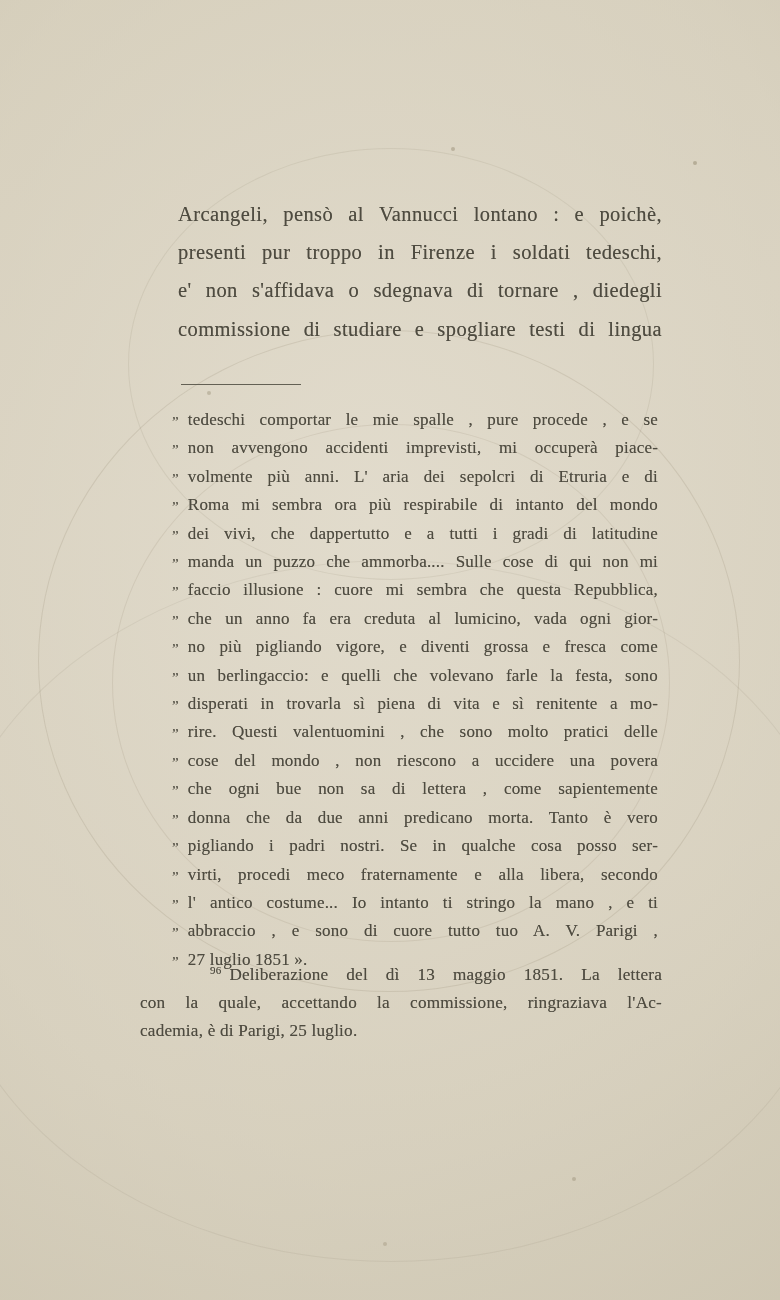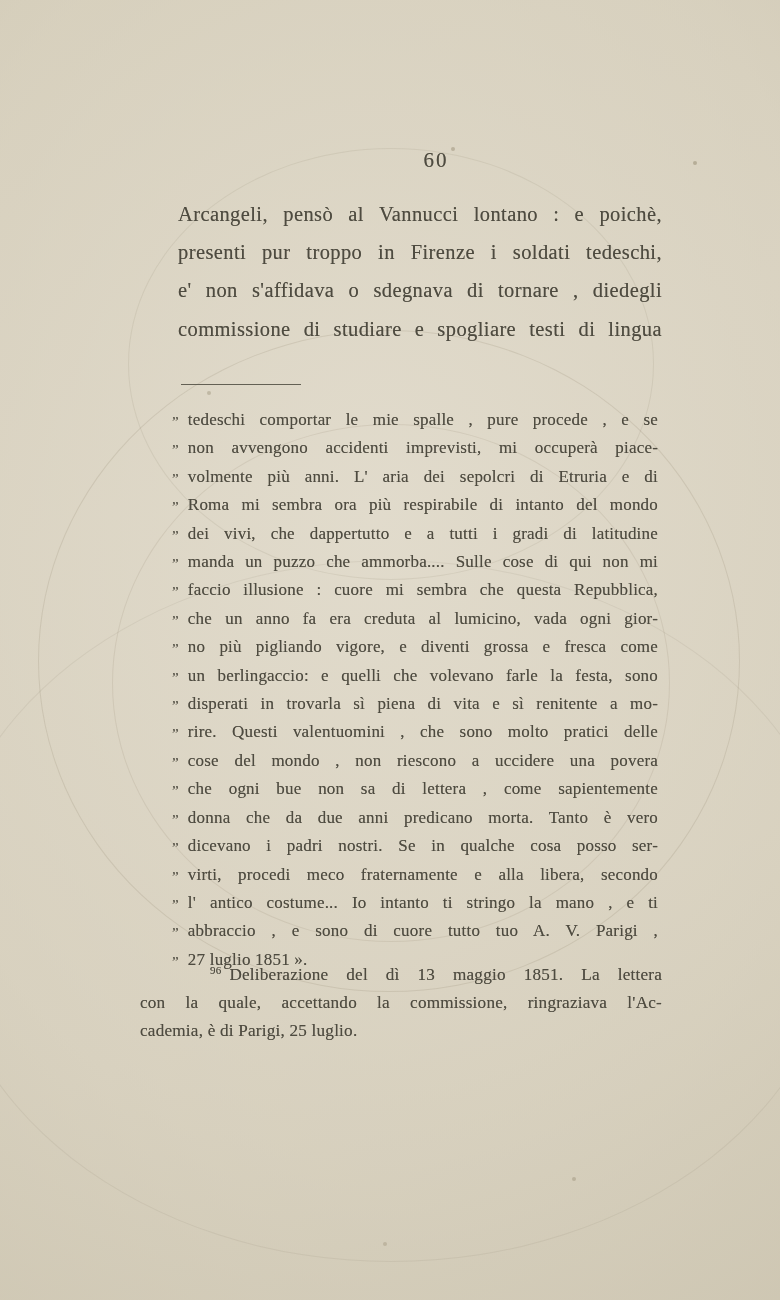--- a/index.html
+++ b/index.html
@@ -134,21 +134,20 @@
 <body>
 
 <div class="page">
 
   <div class="stamp s1"></div>
   <div class="stamp s2"></div>
   <div class="stamp s3"></div>
   <div class="stamp s4"></div>
   <div class="specks"></div>
 
-  <div class="page-number ink">60</div>
 
   <div class="main-text ink">
     <div class="mline">Arcangeli, pensò al Vannucci lontano : e poichè,</div>
     <div class="mline">presenti pur troppo in Firenze i soldati tedeschi,</div>
     <div class="mline">e' non s'affidava o sdegnava di tornare , diedegli</div>
     <div class="mline">commissione di studiare e spogliare testi di lingua</div>
   </div>
 
   <div class="fn-rule"></div>
 
@@ -161,21 +160,21 @@
     <div class="qline"><span class="qmark">„</span><span>manda un puzzo che ammorba.... Sulle cose di qui non mi</span></div>
     <div class="qline"><span class="qmark">„</span><span>faccio illusione : cuore mi sembra che questa Repubblica,</span></div>
     <div class="qline"><span class="qmark">„</span><span>che un anno fa era creduta al lumicino, vada ogni gior-</span></div>
     <div class="qline"><span class="qmark">„</span><span>no più pigliando vigore, e diventi grossa e fresca come</span></div>
     <div class="qline"><span class="qmark">„</span><span>un berlingaccio: e quelli che volevano farle la festa, sono</span></div>
     <div class="qline"><span class="qmark">„</span><span>disperati in trovarla sì piena di vita e sì renitente a mo-</span></div>
     <div class="qline"><span class="qmark">„</span><span>rire. Questi valentuomini , che sono molto pratici delle</span></div>
     <div class="qline"><span class="qmark">„</span><span>cose del mondo , non riescono a uccidere una povera</span></div>
     <div class="qline"><span class="qmark">„</span><span>che ogni bue non sa di lettera , come sapientemente</span></div>
     <div class="qline"><span class="qmark">„</span><span>donna che da due anni predicano morta. Tanto è vero</span></div>
-    <div class="qline"><span class="qmark">„</span><span>dicevano i padri nostri. Se in qualche cosa posso ser-</span></div>
+    <div class="qline"><span class="qmark">„</span><span>pigliando i padri nostri. Se in qualche cosa posso ser-</span></div>
     <div class="qline"><span class="qmark">„</span><span>virti, procedi meco fraternamente e alla libera, secondo</span></div>
     <div class="qline"><span class="qmark">„</span><span>l' antico costume... Io intanto ti stringo la mano , e ti</span></div>
     <div class="qline"><span class="qmark">„</span><span>abbraccio , e sono di cuore tutto tuo A. V. Parigi ,</span></div>
     <div class="qline short"><span class="qmark">„</span><span>27 luglio 1851 ».</span></div>
   </div>
 
   <div class="fn-note ink">
     <div class="nline first"><sup class="fnnum">96</sup><span>Deliberazione del dì 13 maggio 1851.  La lettera</span></div>
     <div class="nline">con la quale, accettando la commissione, ringraziava l'Ac-</div>
     <div class="nline last">cademia, è di Parigi, 25 luglio.</div>

